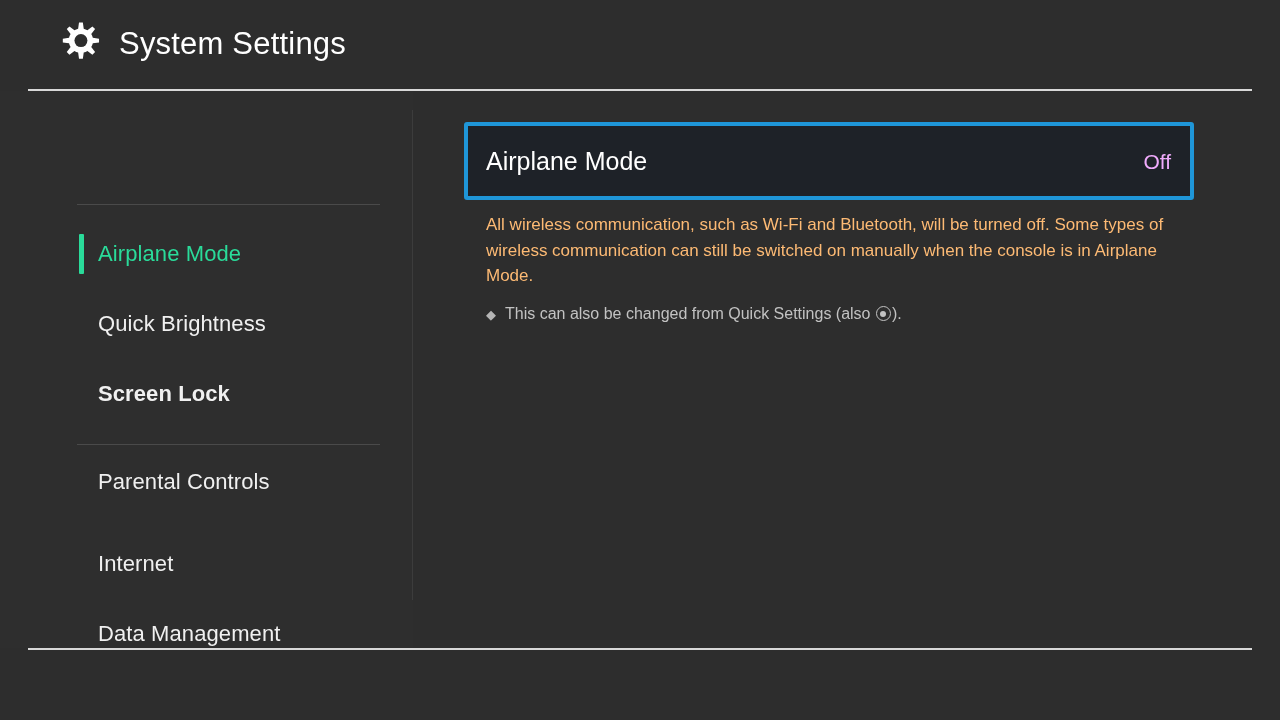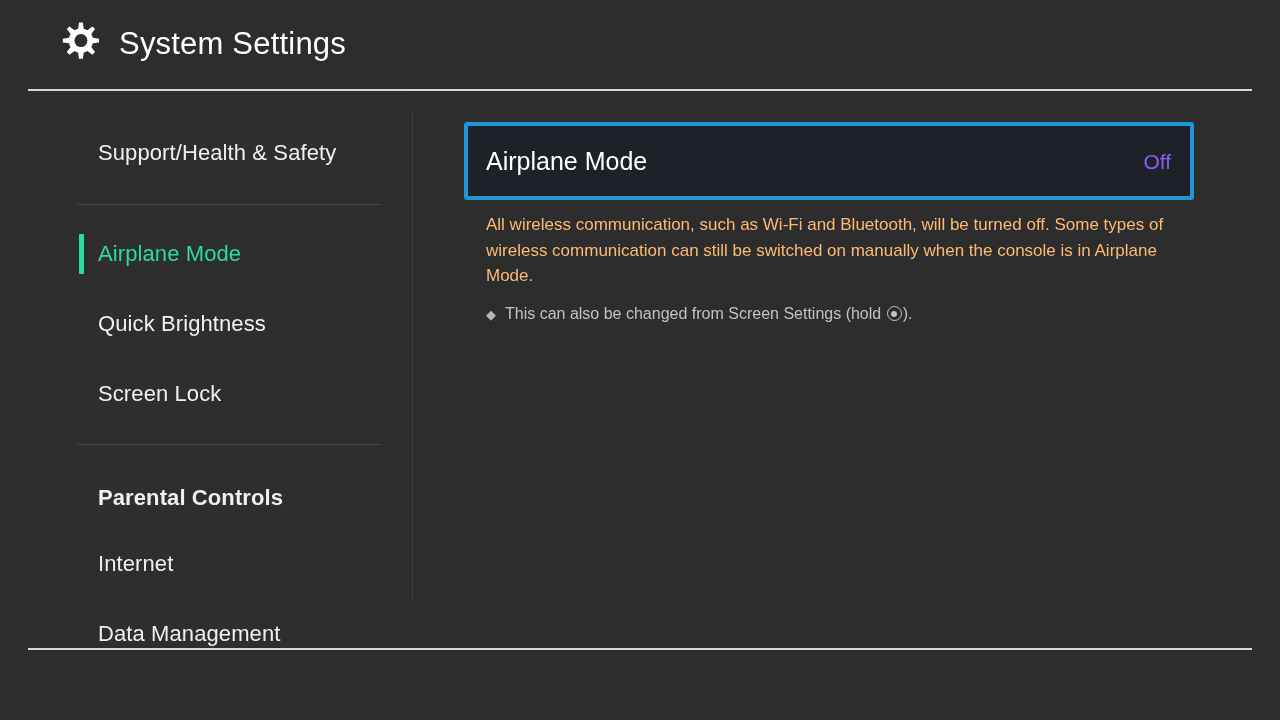--- a/index.html
+++ b/index.html
@@ -109,21 +109,21 @@
     justify-content: space-between;
     padding: 0 19px 0 18px;
   }
   #setting-label {
     font-size: 25px;
     color: #ffffff;
     line-height: 1;
   }
   #setting-value {
     font-size: 21px;
-    color: #8b5cf6;
+    color: #f0abfc;
     line-height: 1;
   }
   #description {
     position: absolute;
     left: 73px; top: 121px;
     width: 700px;
     font-size: 17px;
     line-height: 25.5px;
     color: #fdba74;
   }
@@ -185,34 +185,31 @@
       <circle cx="26.2" cy="21.2" r="7.4" fill="#2d2d2d"></circle>
     </svg>
     <div id="app-title">System Settings</div>
   </div>
   <div id="header-rule"></div>
 </div>
 
 <div id="sidebar">
     <div class="nav-sep" style="top: 113px;"></div>
     <div class="nav-sep" style="top: 353px;"></div>
-    <div class="nav-item" style="top: 27px;">
-      <span class="nav-label">Support/Health &amp; Safety</span>
-    </div>
     <div class="nav-item selected" style="top: 128px;">
       <div class="nav-sel-bar"></div>
       <span class="nav-label">Airplane Mode</span>
     </div>
     <div class="nav-item" style="top: 198px;">
       <span class="nav-label">Quick Brightness</span>
     </div>
-    <div class="nav-item" style="top: 268px;">
+    <div class="nav-item" style="top: 268px; font-weight: bold;">
       <span class="nav-label">Screen Lock</span>
     </div>
-    <div class="nav-item" style="top: 372px; font-weight: bold;">
+    <div class="nav-item" style="top: 356px;">
       <span class="nav-label">Parental Controls</span>
     </div>
     <div class="nav-item" style="top: 508px;">
       <span class="nav-label">Data Management</span>
     </div>
     <div class="nav-item" style="top: 438px;">
       <span class="nav-label">Internet</span>
     </div>
   </div>
 <div id="sidebar-divider"></div>
@@ -222,21 +219,21 @@
   <div id="setting-row">
     <span id="setting-label">Airplane Mode</span>
     <span id="setting-value">Off</span>
   </div>
 
   <div id="description">All wireless communication, such as Wi-Fi and Bluetooth, will be turned off. Some types of wireless communication can still be switched on manually when the console is in Airplane Mode.</div>
 
   <div id="note">
     <span id="note-diamond">◆</span>
     <span id="note-line">
-      <span>This can also be changed from Screen Settings (hold </span><span class="home-glyph"></span><span>).</span>
+      <span>This can also be changed from Quick Settings (also </span><span class="home-glyph"></span><span>).</span>
     </span>
   </div>
 
 </div>
 
 <div id="footer-rule"></div>
 <div id="footer">
   
   
 </div>

